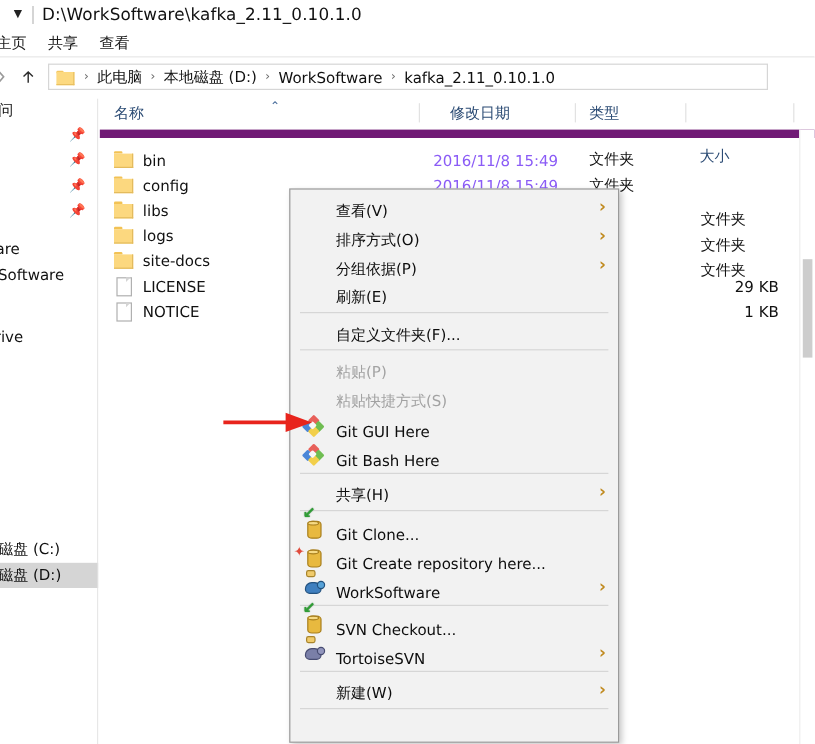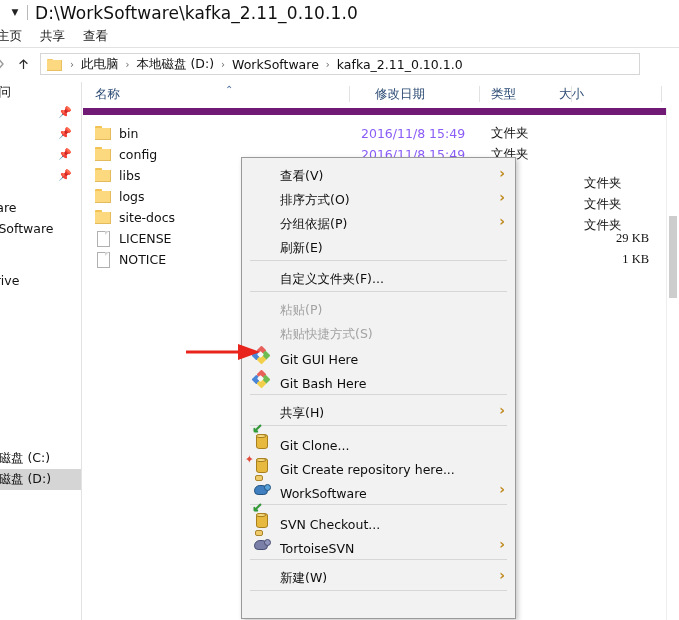--- a/index.html
+++ b/index.html
@@ -33,21 +33,21 @@
     color: #222;
     font-size: 9px;
     line-height: 1;
   }
   .title-sep {
     width: 1px; height: 15px;
     background: #b9b9b9;
     margin: 0 7px 0 3px;
   }
   .title-text {
-    font-size: 17px;
+    font-size: 14px;
     color: #101010;
     white-space: nowrap;
     letter-spacing: 0.1px;
   }
 
   
   .ribbon {
     position: absolute; left: 0; top: 25px;
     width: 679px; height: 22px;
     background: #ffffff;
@@ -239,21 +239,21 @@
   }
   .ico-file::after {
     content: ""; position: absolute;
     right: 2px; top: 0;
     width: 0; height: 0;
     border-left: 4px solid #d4d4d4;
     border-bottom: 4px solid transparent;
   }
   .fdate { position: absolute; left: 278px; color: #8b5cf6; white-space: nowrap; }
   .ftype { position: absolute; left: 408px; color: #111; white-space: nowrap; }
-  .fsize { position: absolute; left: 500px; width: 66px; text-align: right; color: #111; white-space: nowrap; font-family: Liberation Serif, serif; }
+  .fsize { position: absolute; left: 500px; width: 66px; text-align: right; color: #111; white-space: nowrap; }
 
   
   .ctxmenu {
     position: absolute;
     left: 241px; top: 157px;
     width: 275px;
     background: #f2f2f2;
     border: 1px solid #9a9a9a;
     box-shadow: 2px 2px 5px rgba(0,0,0,0.22);
     padding: 3px 0 0 0;
@@ -505,21 +505,21 @@
     <div class="col-head">
       <div class="ch" style="left:0px;">
         <span>名称</span>
         <span class="sort-caret">⌃</span>
       </div>
       <div class="vsep" style="left:266px;"></div>
       <div class="ch" style="left:280px;">修改日期</div>
       <div class="vsep" style="left:396px;"></div>
       <div class="ch" style="left:396px;">类型</div>
       <div class="vsep" style="left:488px;"></div>
-      <div class="ch" style="left:464px;">大小</div>
+      <div class="ch" style="left:488px;margin-top:36px;">大小</div>
       <div class="vsep" style="left:578px;"></div>
     </div>
 
     <div style="height:8px;"></div>
 
     <div class="frow">
       <span class="fname">
         <span class="ico-folder"></span>
         <span>bin</span>
       </span>

